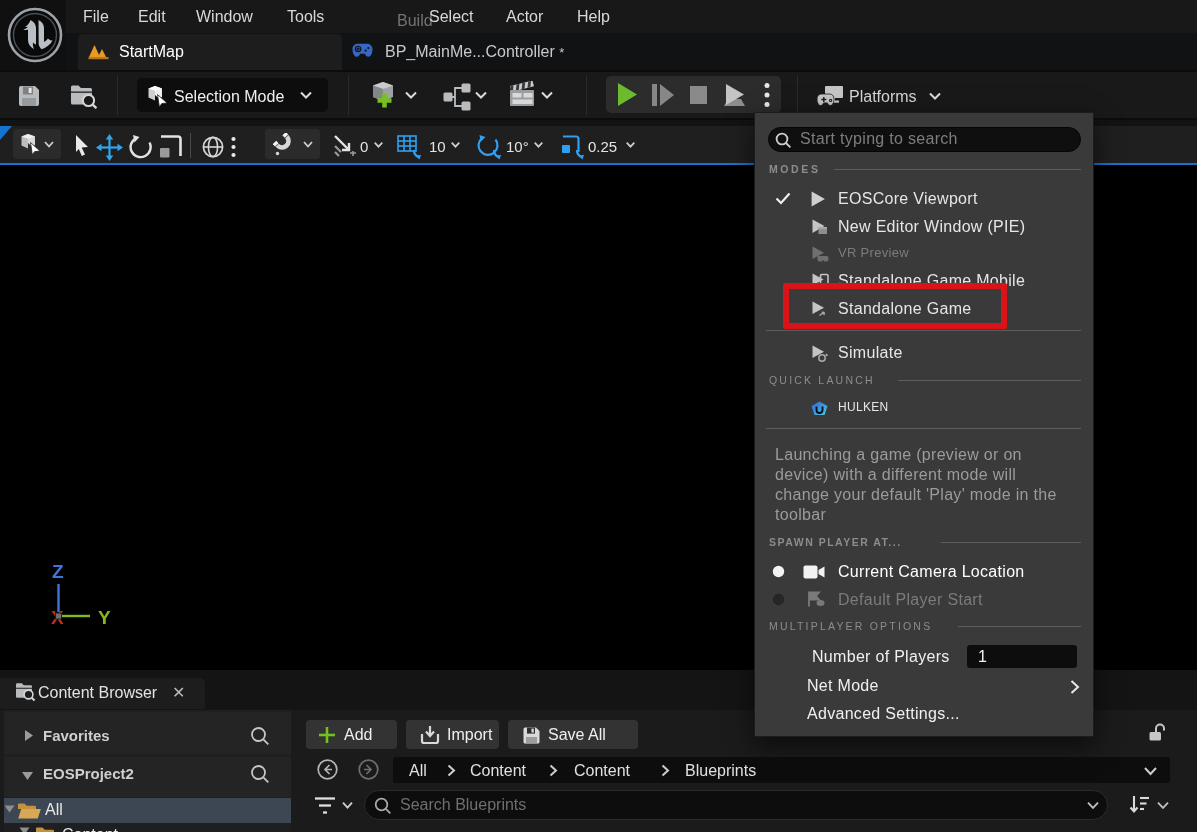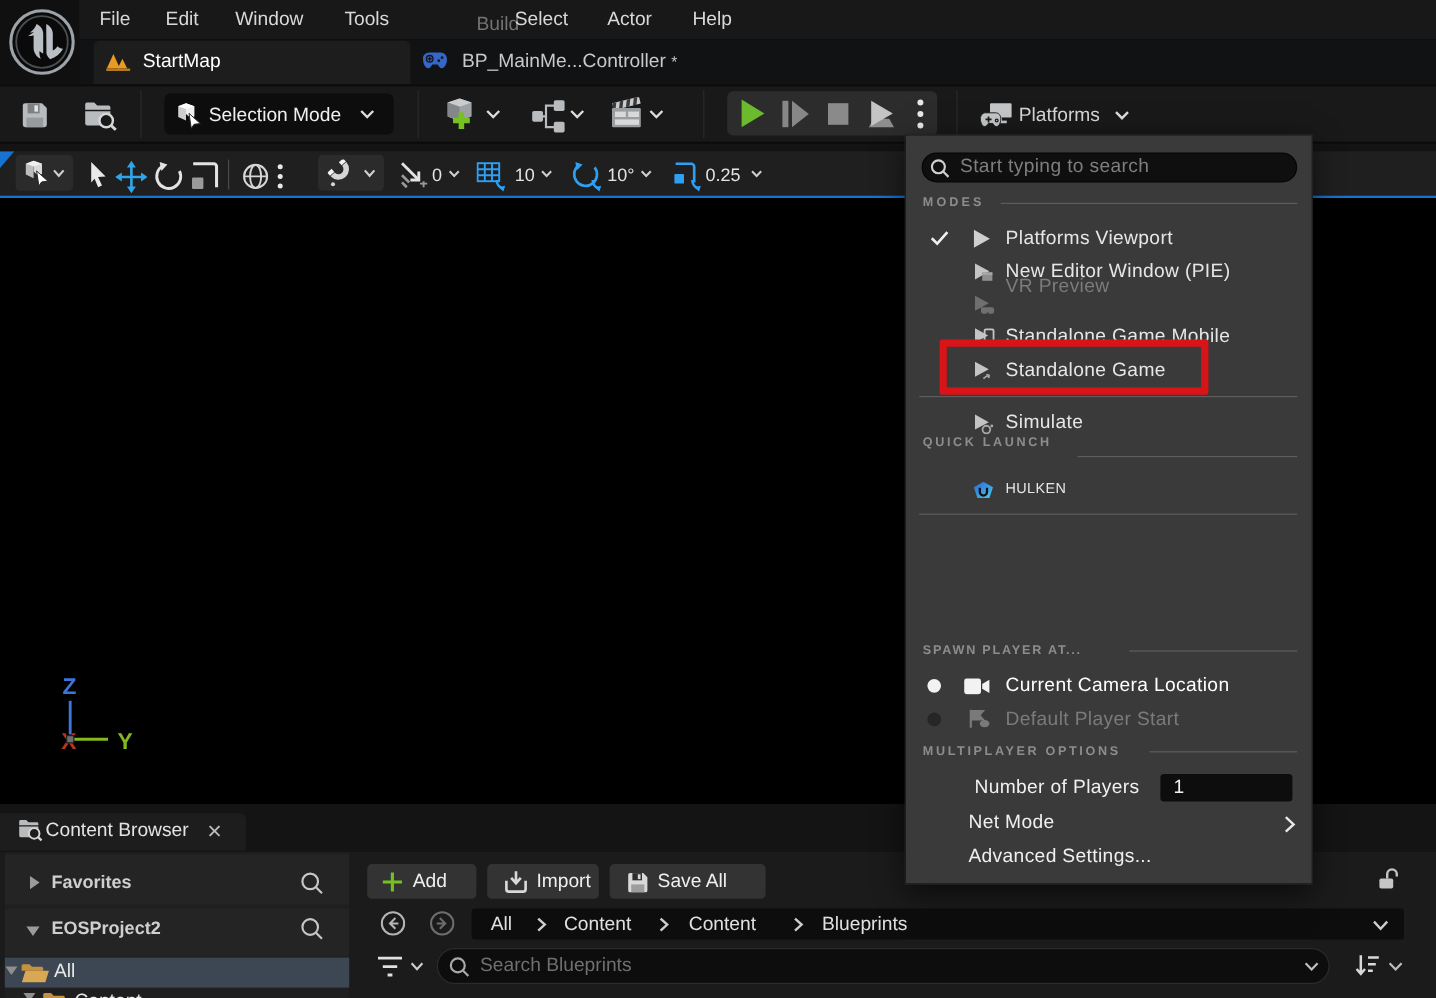--- a/index.html
+++ b/index.html
@@ -598,40 +598,41 @@
 <div class="abs" style="left:364px;top:790px;width:744px;height:30px;background:#0d0d0d;border-radius:15px;border:1px solid #2b2b2b;"></div>
 <div class="abs" style="left:400px;top:796px;color:#6f6f6f;font-size:16px;">Search Blueprints</div>
 
 <div class="abs" id="popup" style="z-index:10;left:754px;top:112px;width:340px;height:625px;background:#3a3a3a;border:1px solid #1c1c1c;box-shadow:0 8px 24px rgba(0,0,0,0.6);">
 
   <div class="abs" style="left:13px;top:14px;width:313px;height:25px;background:#0f0f0f;border-radius:13px;border:1px solid #050505;"></div>
   <div class="abs" style="left:45px;top:17px;color:#7e7e7e;font-size:16px;">Start typing to search</div>
 
   <div class="abs" style="left:14px;top:50px;color:#8d8d8d;font-size:10.5px;font-weight:bold;letter-spacing:2.6px;">MODES</div>
   <div class="abs" style="left:79px;top:56px;width:247px;height:1px;background:#5d5d5d;"></div>
-  <div class="abs" style="left:83px;top:77px;color:#e6e6e6;font-size:16px;">Platforms Viewport</div>
+  <div class="abs" style="left:83px;top:77px;color:#e6e6e6;font-size:16px;">EOSCore Viewport</div>
   <div class="abs" style="left:83px;top:105px;color:#e6e6e6;font-size:16px;">New Editor Window (PIE)</div>
-  <div class="abs" style="left:83px;top:117px;color:#7b7b7b;font-size:16px;">VR Preview</div>
+  <div class="abs" style="left:83px;top:132px;color:#7b7b7b;font-size:13px;">VR Preview</div>
   <div class="abs" style="left:83px;top:159px;color:#e6e6e6;font-size:16px;">Standalone Game Mobile</div>
   <div class="abs" style="left:83px;top:187px;color:#e6e6e6;font-size:16px;">Standalone Game</div>
   <div class="abs" style="left:11px;top:217px;width:315px;height:1px;background:#5d5d5d;"></div>
   <div class="abs" style="left:83px;top:231px;color:#e6e6e6;font-size:16px;">Simulate</div>
 
-  <div class="abs" style="left:14px;top:250px;color:#8d8d8d;font-size:10.5px;font-weight:bold;letter-spacing:2.2px;">QUICK LAUNCH</div>
+  <div class="abs" style="left:14px;top:261px;color:#8d8d8d;font-size:10.5px;font-weight:normal;letter-spacing:2.2px;">QUICK LAUNCH</div>
   <div class="abs" style="left:143px;top:267px;width:183px;height:1px;background:#5d5d5d;"></div>
   <div class="abs" style="left:83px;top:287px;color:#e6e6e6;font-size:12px;">HULKEN</div>
   <div class="abs" style="left:11px;top:315px;width:315px;height:1px;background:#5d5d5d;"></div>
 
+  <div class="abs" style="left:20px;top:332px;width:310px;color:#9b9b9b;font-size:16px;line-height:20px;">Launching a game (preview or on<br>device) with a different mode will<br>change your default 'Play' mode in the<br>toolbar</div>
 
   <div class="abs" style="left:14px;top:423px;color:#8d8d8d;font-size:10.5px;font-weight:bold;letter-spacing:1.5px;">SPAWN PLAYER AT...</div>
   <div class="abs" style="left:186px;top:429px;width:140px;height:1px;background:#5d5d5d;"></div>
   <div class="abs" style="left:83px;top:450px;color:#ffffff;font-size:16px;">Current Camera Location</div>
   <div class="abs" style="left:83px;top:478px;color:#7b7b7b;font-size:16px;">Default Player Start</div>
 
-  <div class="abs" style="left:14px;top:507px;color:#8d8d8d;font-size:10.5px;font-weight:bold;letter-spacing:2.2px;">MULTIPLAYER OPTIONS</div>
+  <div class="abs" style="left:14px;top:507px;color:#8d8d8d;font-size:10.5px;font-weight:normal;letter-spacing:2.2px;">MULTIPLAYER OPTIONS</div>
   <div class="abs" style="left:203px;top:513px;width:123px;height:1px;background:#5d5d5d;"></div>
   <div class="abs" style="left:57px;top:535px;color:#f0f0f0;font-size:16px;">Number of Players</div>
   <div class="abs" style="left:212px;top:532px;width:110px;height:23px;background:#0d0d0d;border-radius:3px;"></div>
   <div class="abs" style="left:223px;top:535px;color:#f0f0f0;font-size:16px;">1</div>
   <div class="abs" style="left:52px;top:564px;color:#f0f0f0;font-size:16px;">Net Mode</div>
   <div class="abs" style="left:52px;top:592px;color:#f0f0f0;font-size:16px;">Advanced Settings...</div>
   <div id="popup-icons">
 
   <div class="abs" style="left:20px;top:19px;">
   <svg width="17" height="17" viewBox="0 0 17 17">

